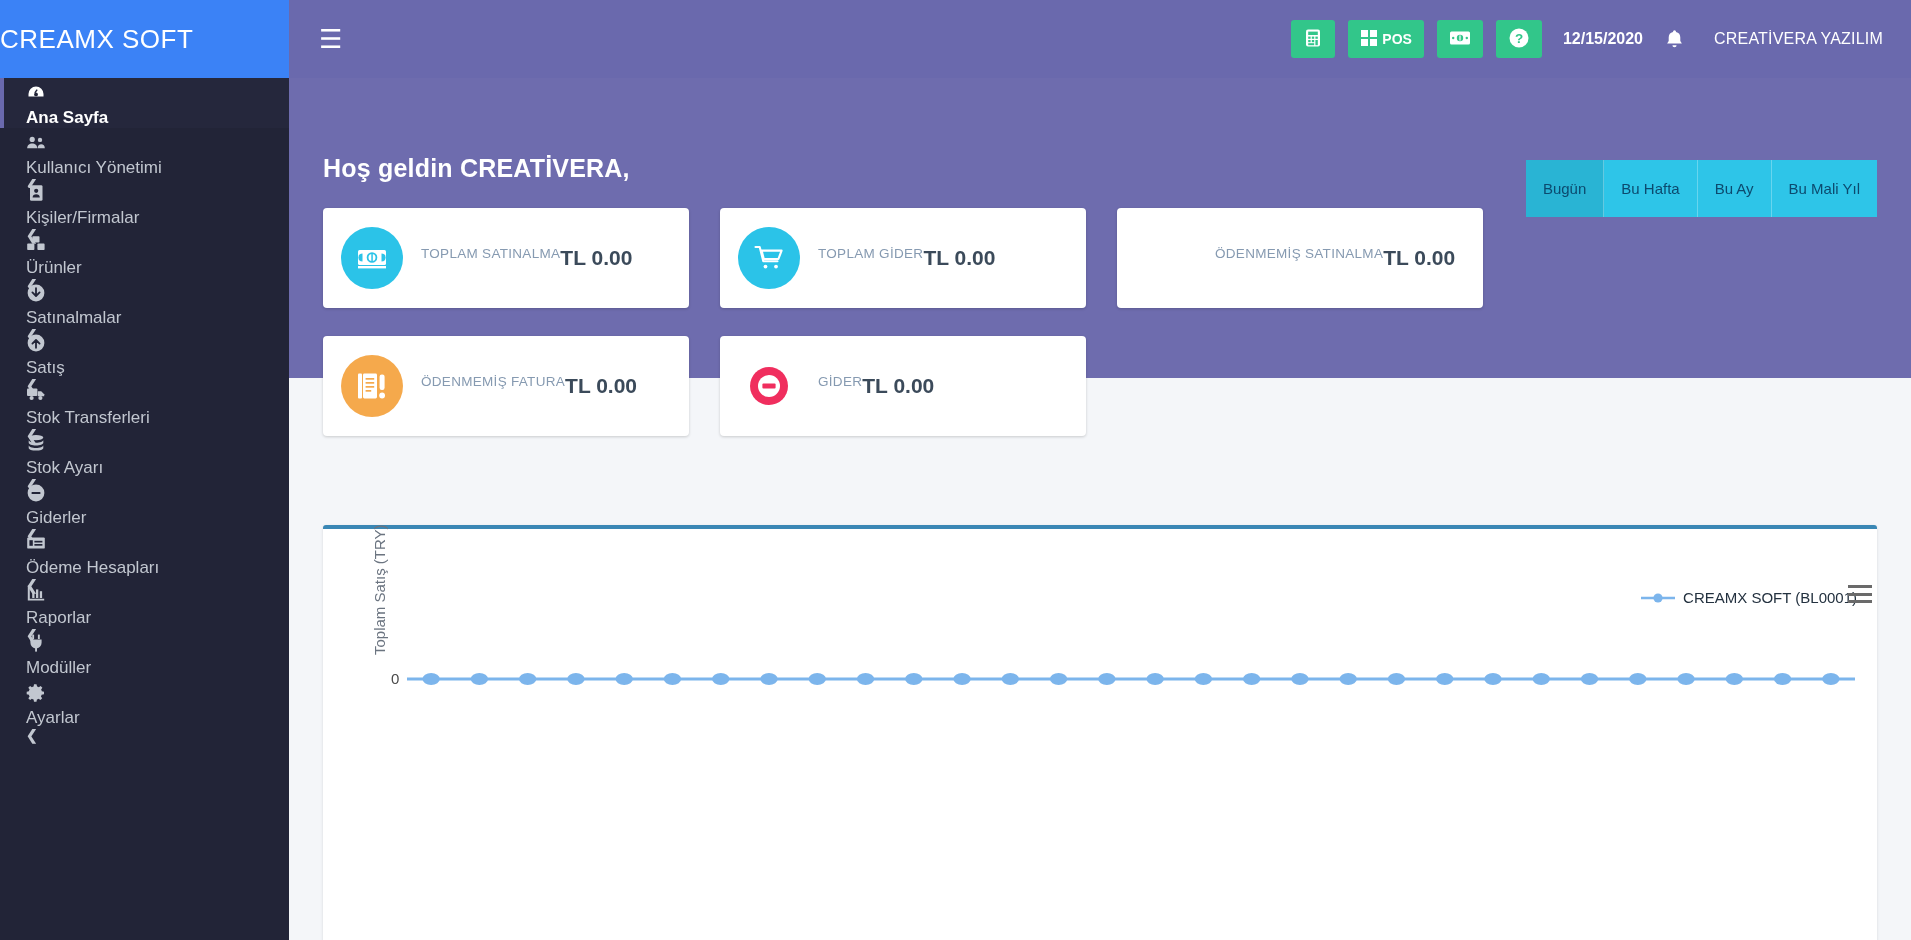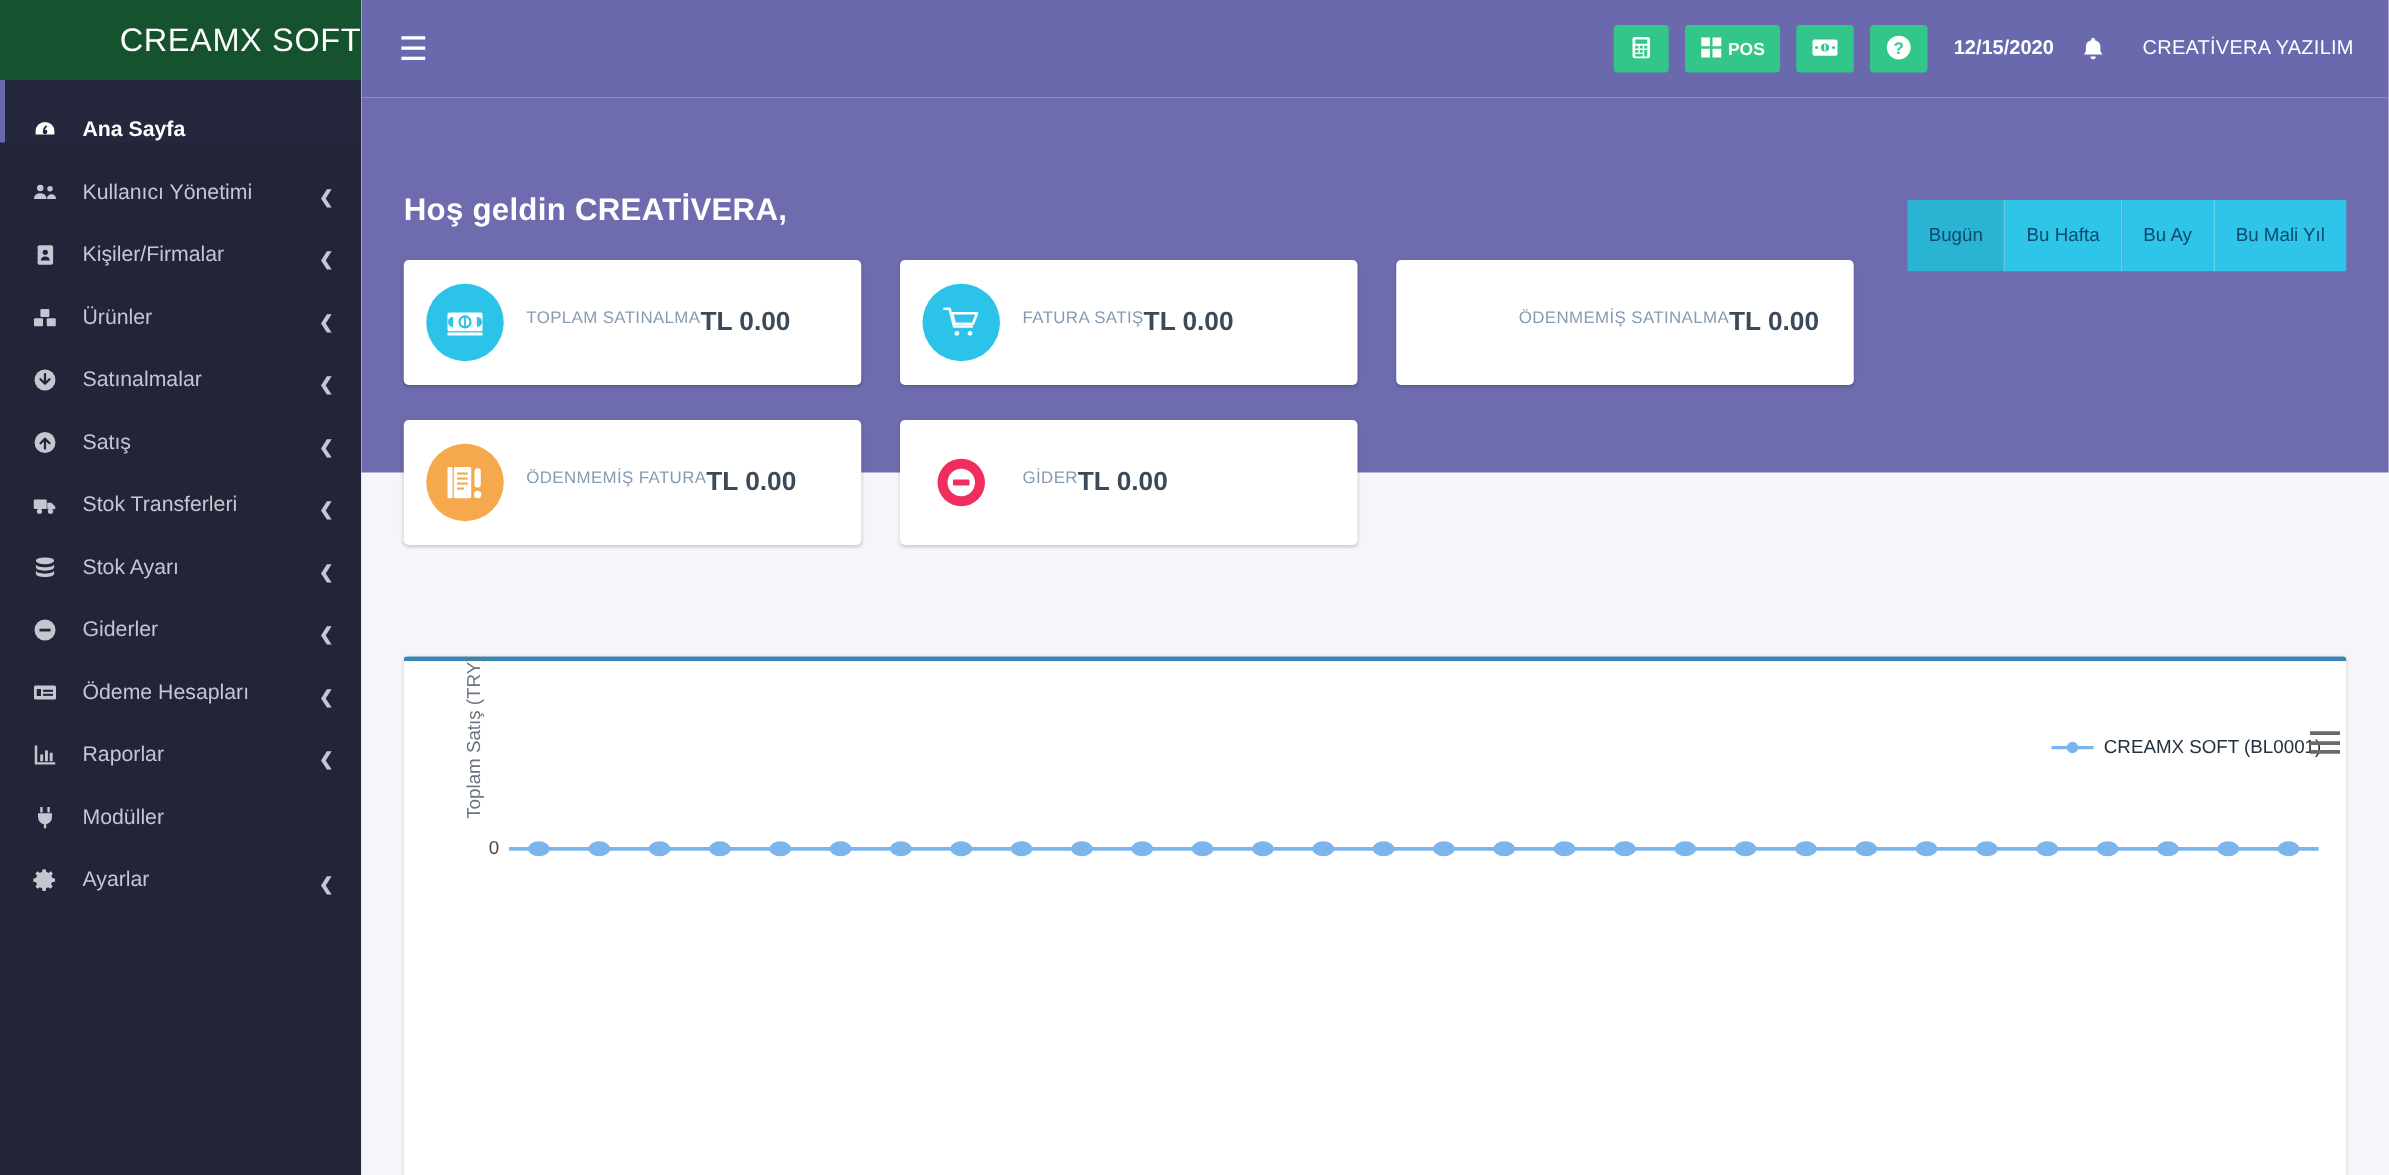--- a/index.html
+++ b/index.html
@@ -11,38 +11,39 @@
   }
 
   
   #sidebar {
     position: absolute; left: 0; top: 0;
     width: 289px; height: 940px;
     background: #222437;
     overflow: hidden;
   }
   #brand {
-    height: 64px;
-    background: #14532d;
-    display: flex; align-items: center; justify-content: flex-end;
+    height: 78px;
+    background: #3b82f6;
+    display: flex; align-items: center; justify-content: flex-start;
   }
   #brand .brand-text {
     color: #ffffff;
     font-size: 26px;
     letter-spacing: 0.5px;
     font-weight: 400;
   }
   .nav-item {
     position: relative;
     height: 50px;
-    display: flex; align-items: flex-end;
+    display: flex; align-items: flex-start;
     padding-left: 26px; padding-right: 22px;
     color: #c2c7d0;
     font-size: 17px;
     cursor: pointer;
+    flex-direction: column;
   }
   .nav-item.active {
     background: #25273c;
     color: #ffffff;
     font-weight: bold;
   }
   .nav-item.active::before {
     content: "";
     position: absolute; left: 0; top: 0;
     width: 4px; height: 100%;
@@ -467,21 +468,21 @@
         <div class="card">
           <div class="card-ico" style="background:#2bc3e8">
             <svg width="30" height="28" viewBox="0 0 30 28">
               <path d="M1.5 3h4.2l3.6 14.2h14.2" stroke="#ffffff" stroke-width="2.1" fill="none" stroke-linecap="round" stroke-linejoin="round"></path>
               <path d="M7.6 6.6h20L24.4 15H9.8z" stroke="#ffffff" stroke-width="2.1" fill="none" stroke-linejoin="round"></path>
               <circle cx="11.5" cy="22.6" r="1.9" fill="#ffffff"></circle>
               <circle cx="22" cy="22.6" r="1.9" fill="#ffffff"></circle>
             </svg>
           </div>
           <div class="card-text">
-            <div class="card-title">FATURA SATIŞ</div>
+            <div class="card-title">TOPLAM GİDER</div>
             <div class="card-value">TL 0.00</div>
           </div>
         </div>
         <div class="card">
           <div class="card-ico" style="background:#f5a councils">
             <svg width="14" height="30" viewBox="0 0 14 30">
               <rect x="4.4" y="2" width="5.2" height="17" rx="2.2" fill="#ffffff"></rect>
               <circle cx="7" cy="25" r="3.1" fill="#ffffff"></circle>
             </svg>
           </div>

